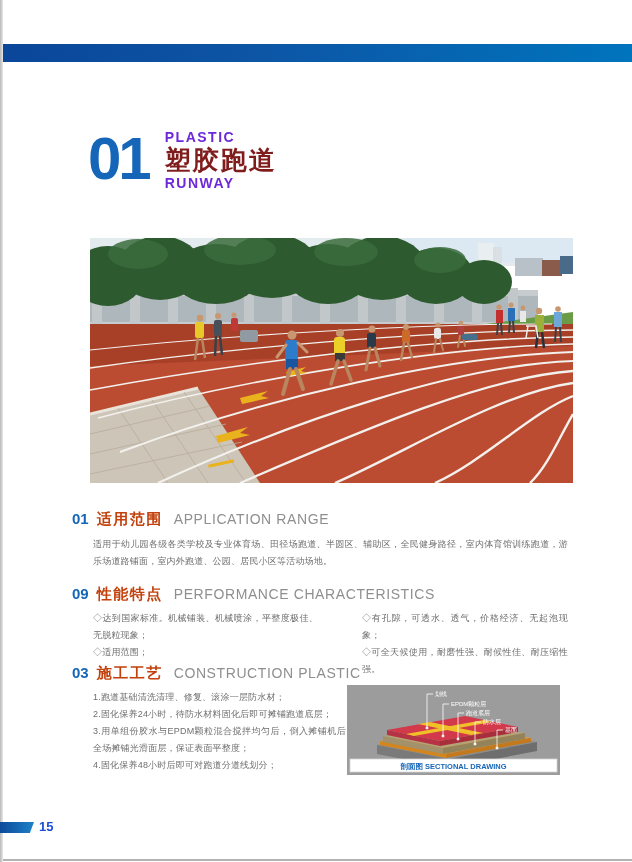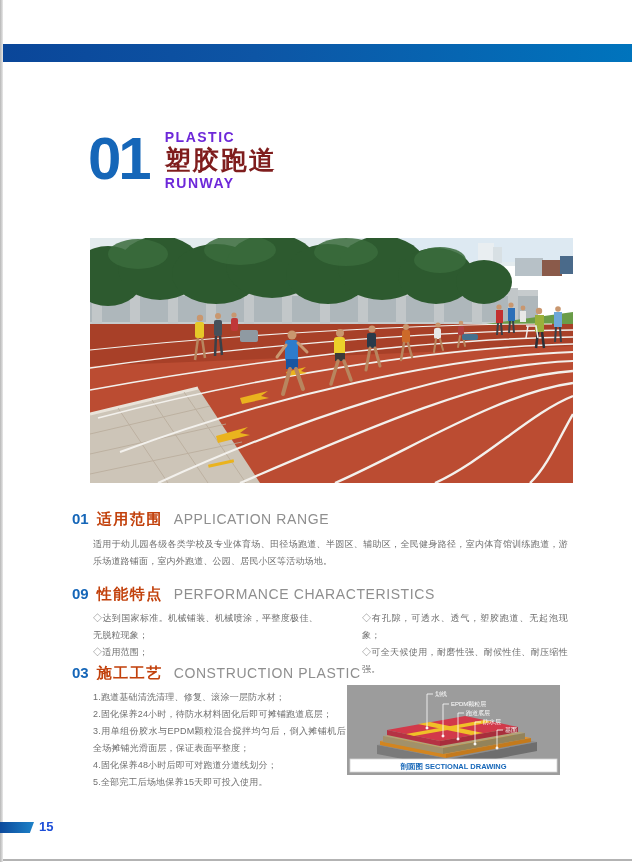--- a/index.html
+++ b/index.html
@@ -219,38 +219,37 @@
       <span class="sec-num">09</span>
       <span class="sec-zh">性能特点</span>
       <span class="sec-en">PERFORMANCE CHARACTERISTICS</span>
     </div>
     <div class="cols">
       <div class="col-l">
         <div class="feat-item">◇达到国家标准。机械铺装、机械喷涂，平整度极佳、无脱粒现象；</div>
         <div class="feat-item">◇适用范围；</div>
       </div>
       <div class="col-r">
-        <div class="feat-item">◇有孔隙，可透水、透气，塑胶跑道、无起泡现象；</div>
+        <div class="feat-item">◇有孔隙，可透水、透气，价格经济、无起泡现象；</div>
         <div class="feat-item">◇可全天候使用，耐磨性强、耐候性佳、耐压缩性强。</div>
       </div>
     </div>
   </div>
 
   <div class="section" style="top:664px;">
     <div class="sec-head">
       <span class="sec-num">03</span>
       <span class="sec-zh">施工工艺</span>
       <span class="sec-en">CONSTRUCTION PLASTIC</span>
     </div>
     <div class="steps">
       <div class="step">1.跑道基础清洗清理、修复、滚涂一层防水材；</div>
       <div class="step">2.固化保养24小时，待防水材料固化后即可摊铺跑道底层；</div>
       <div class="step">3.用单组份胶水与EPDM颗粒混合搅拌均匀后，倒入摊铺机后全场摊铺光滑面层，保证表面平整度；</div>
       <div class="step">4.固化保养48小时后即可对跑道分道线划分；</div>
-      <div class="step">5.全部完工后场地保养15天即可投入使用。</div>
     </div>
   </div>
 
   <div class="diagram">
     <svg viewBox="0 0 213 90" width="213" height="90">
       <rect x="0" y="0" width="213" height="90" fill="#9c9c9c"></rect>
 
       <polygon points="30,60 118,44 190,57 102,74" fill="#8d8d8d"></polygon>
       <polygon points="102,74 190,57 190,66 102,83" fill="#6e6e6e"></polygon>
       <polygon points="30,60 102,74 102,83 30,69" fill="#7a7a7a"></polygon>

